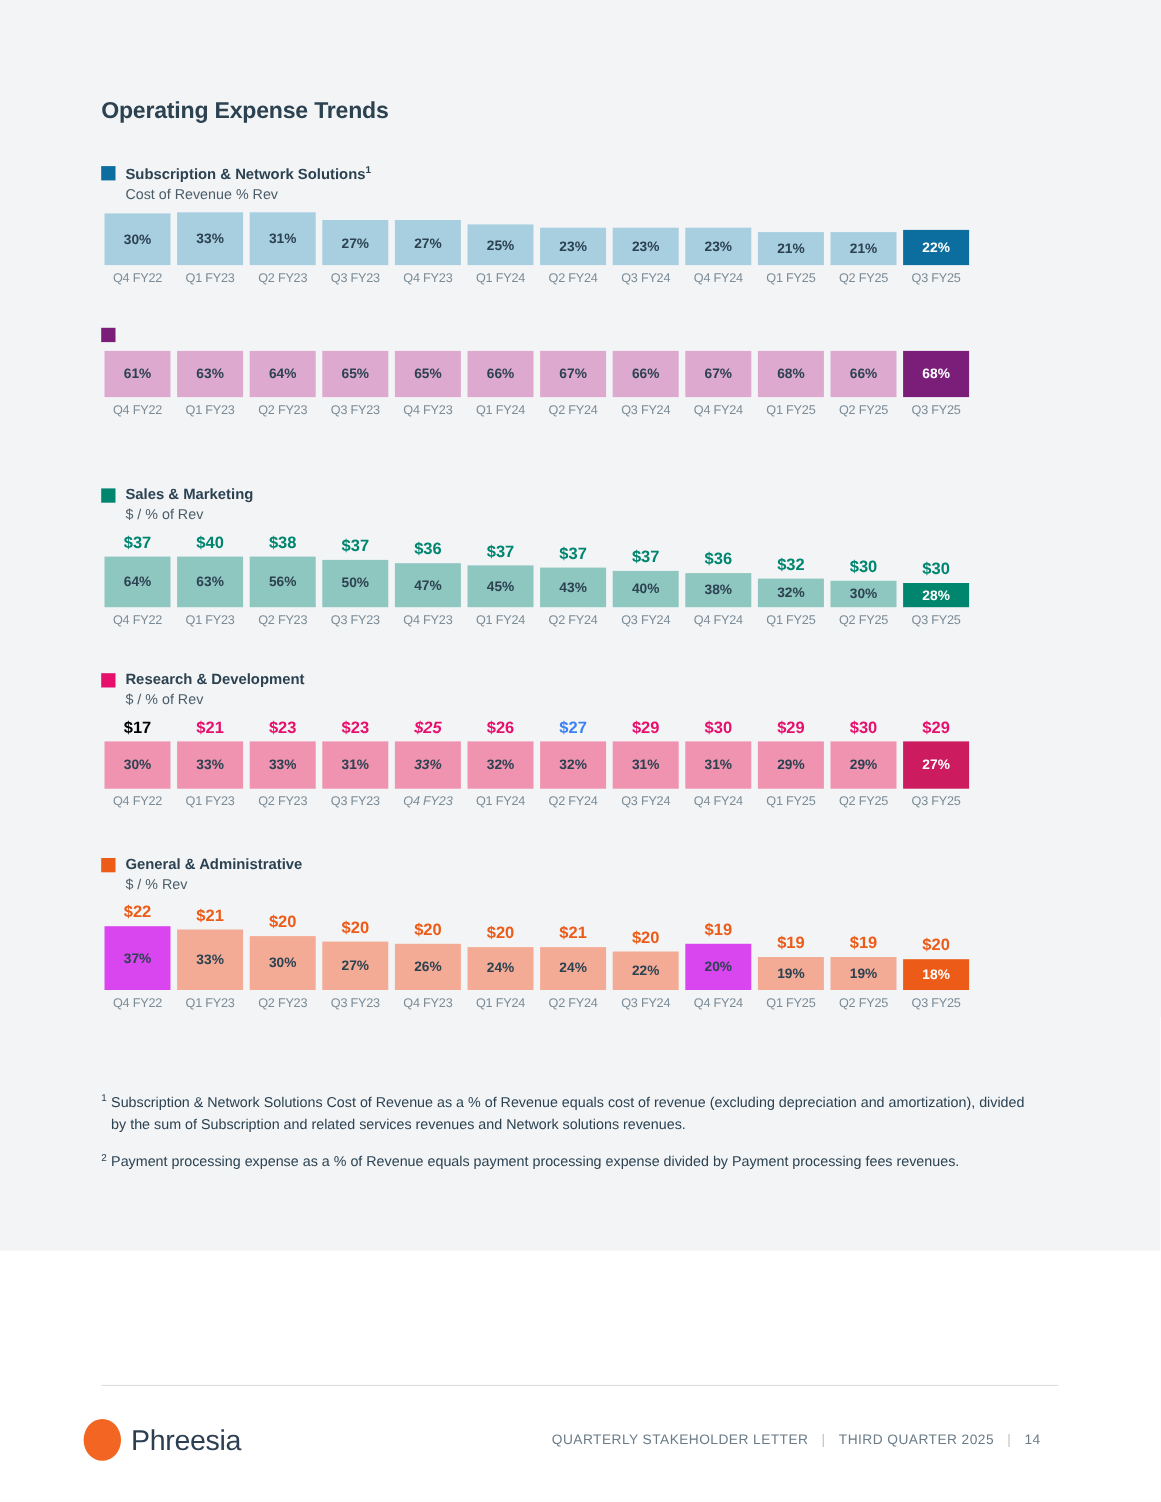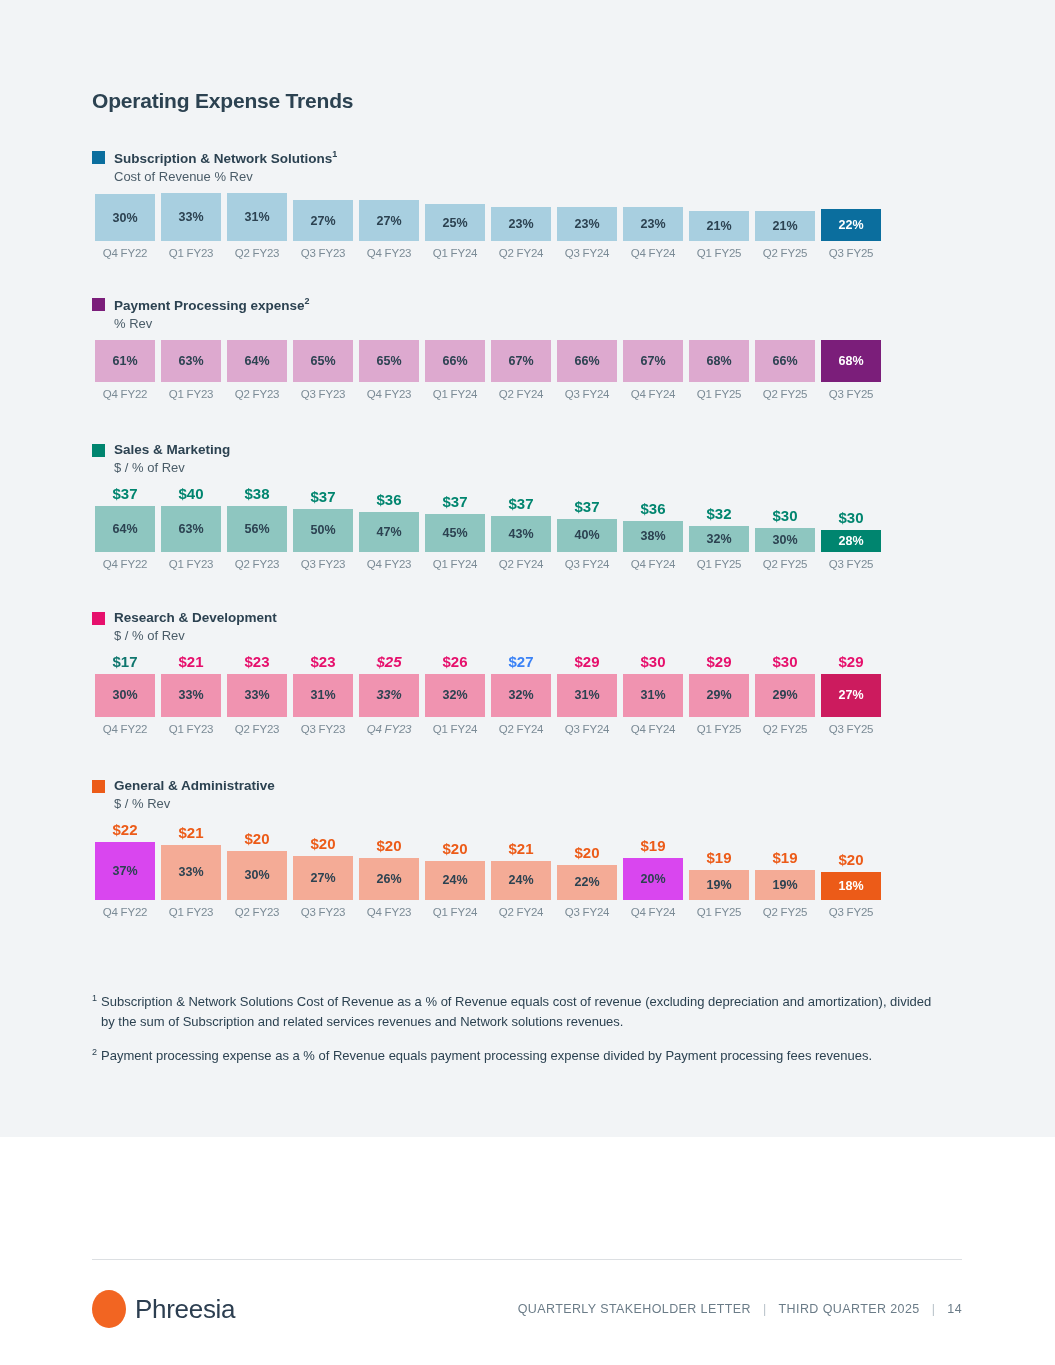--- a/index.html
+++ b/index.html
@@ -61,21 +61,21 @@
   .fn { display: flex; font-size: 13px; color: #2c4251; line-height: 1.55; margin-bottom: 14px; }
   .fn sup { font-size: 9px; margin-right: 4px; line-height: 1; padding-top: 2px; }
   .fn-txt { flex: 1; }
 
   
   .divider {
     position: absolute; left: 92px; top: 1259px; width: 870px;
     height: 1px; background: #dcdfe2;
   }
   .footer {
-    position: absolute; left: 92px; top: 1290px; width: 870px;
+    position: absolute; left: 76px; top: 1290px; width: 870px;
     display: flex; align-items: center; justify-content: space-between;
   }
   .brand { display: flex; align-items: center; gap: 9px; }
   .logo-dot {
     width: 34px; height: 38px; border-radius: 50%; background: #f26522;
   }
   .brand-name { font-size: 26px; color: #2c3e50; font-weight: normal; letter-spacing: -0.3px; }
   .footer-meta {
     display: flex; align-items: center; gap: 12px;
     font-size: 12.5px; color: #6b7c88; letter-spacing: 0.4px;
@@ -146,24 +146,20 @@
           </div>
           <div class="col" style="height: 66px;">
             <div class="bar hl" style="height: 32px; background: rgb(11, 110, 158);">22%</div>
             <div class="xlab">Q3 FY25</div>
           </div>
         </div>
       </div>
       <div class="group" style="top: 295px;">
         <div class="legend">
           <span class="swatch" style="background: rgb(123, 30, 122);"></span>
-          <div class="legend-text">
-            <div class="legend-title">Payment Processing expense<sup>2</sup></div>
-            <div class="legend-sub">% Rev</div>
-          </div>
         </div>
         <div class="bars">
           <div class="col" style="height: 60px;">
             <div class="bar" style="height: 58px; background: rgb(221, 169, 207);">61%</div>
             <div class="xlab">Q4 FY22</div>
           </div>
           <div class="col" style="height: 60px;">
             <div class="bar" style="height: 58px; background: rgb(221, 169, 207);">63%</div>
             <div class="xlab">Q1 FY23</div>
           </div>
@@ -283,21 +279,21 @@
       <div class="group" style="top: 609px;">
         <div class="legend">
           <span class="swatch" style="background: rgb(230, 16, 108);"></span>
           <div class="legend-text">
             <div class="legend-title">Research &amp; Development</div>
             <div class="legend-sub">$ / % of Rev</div>
           </div>
         </div>
         <div class="bars">
           <div class="col" style="height: 82px;">
-            <div class="val" style="color: #0f766e;">$17</div>
+            <div class="val" style="color: #000000;">$17</div>
             <div class="bar" style="height: 50px; background: rgb(240, 147, 176);">30%</div>
             <div class="xlab">Q4 FY22</div>
           </div>
           <div class="col" style="height: 82px;">
             <div class="val" style="color: rgb(230, 16, 108);">$21</div>
             <div class="bar" style="height: 56px; background: rgb(240, 147, 176);">33%</div>
             <div class="xlab">Q1 FY23</div>
           </div>
           <div class="col" style="height: 82px;">
             <div class="val" style="color: rgb(230, 16, 108);">$23</div>

